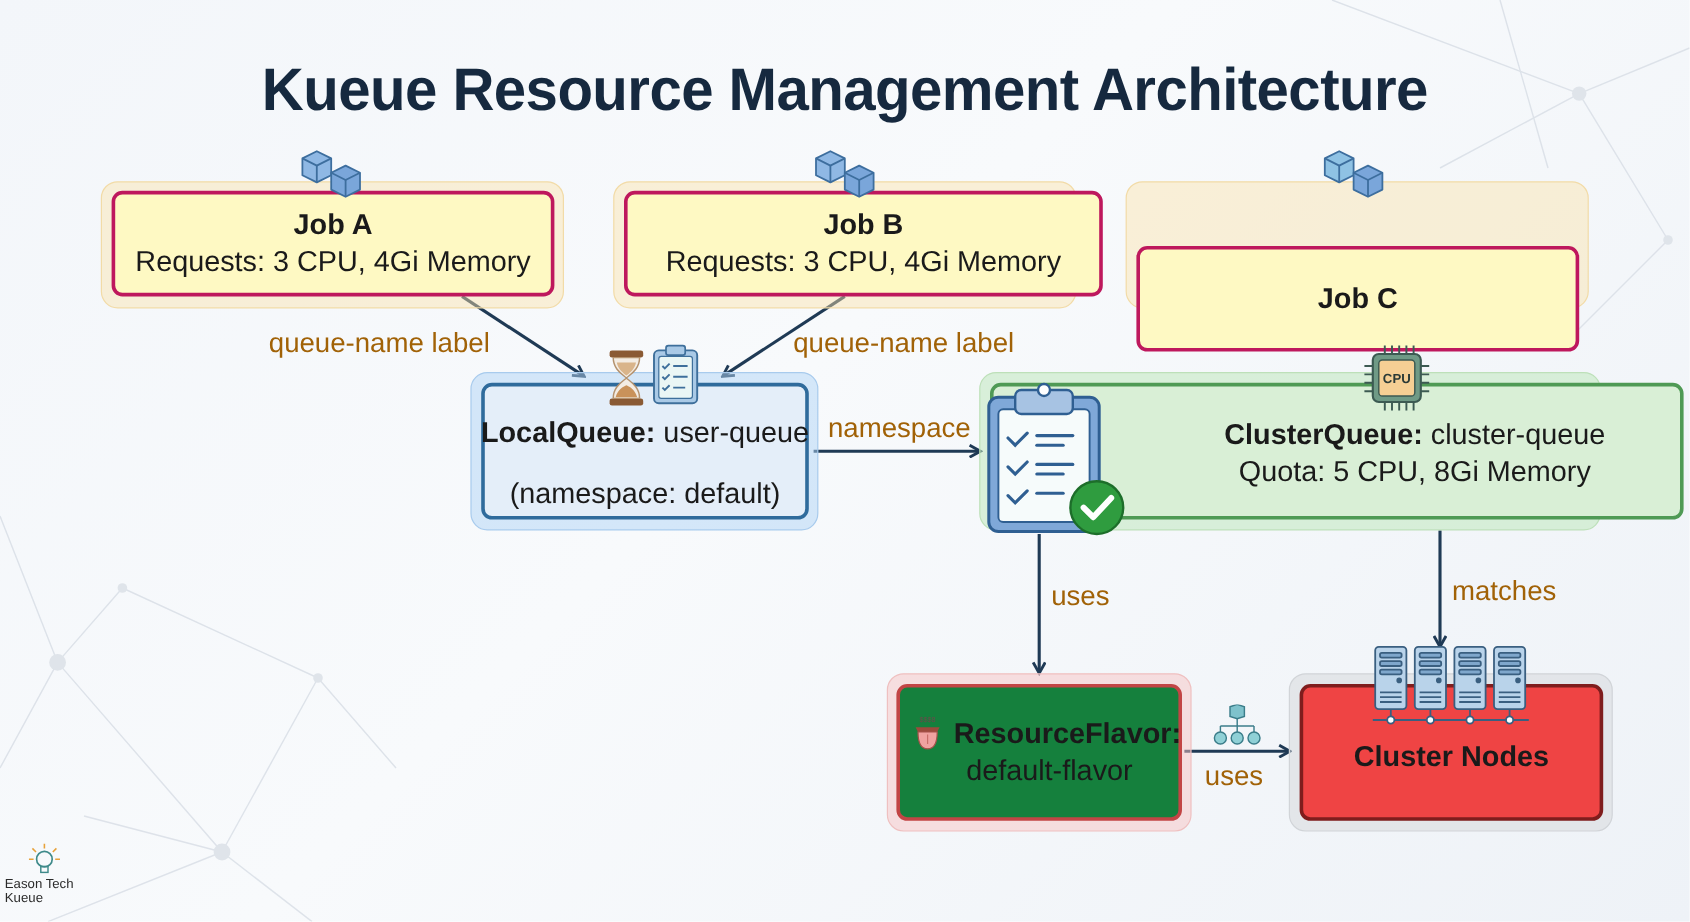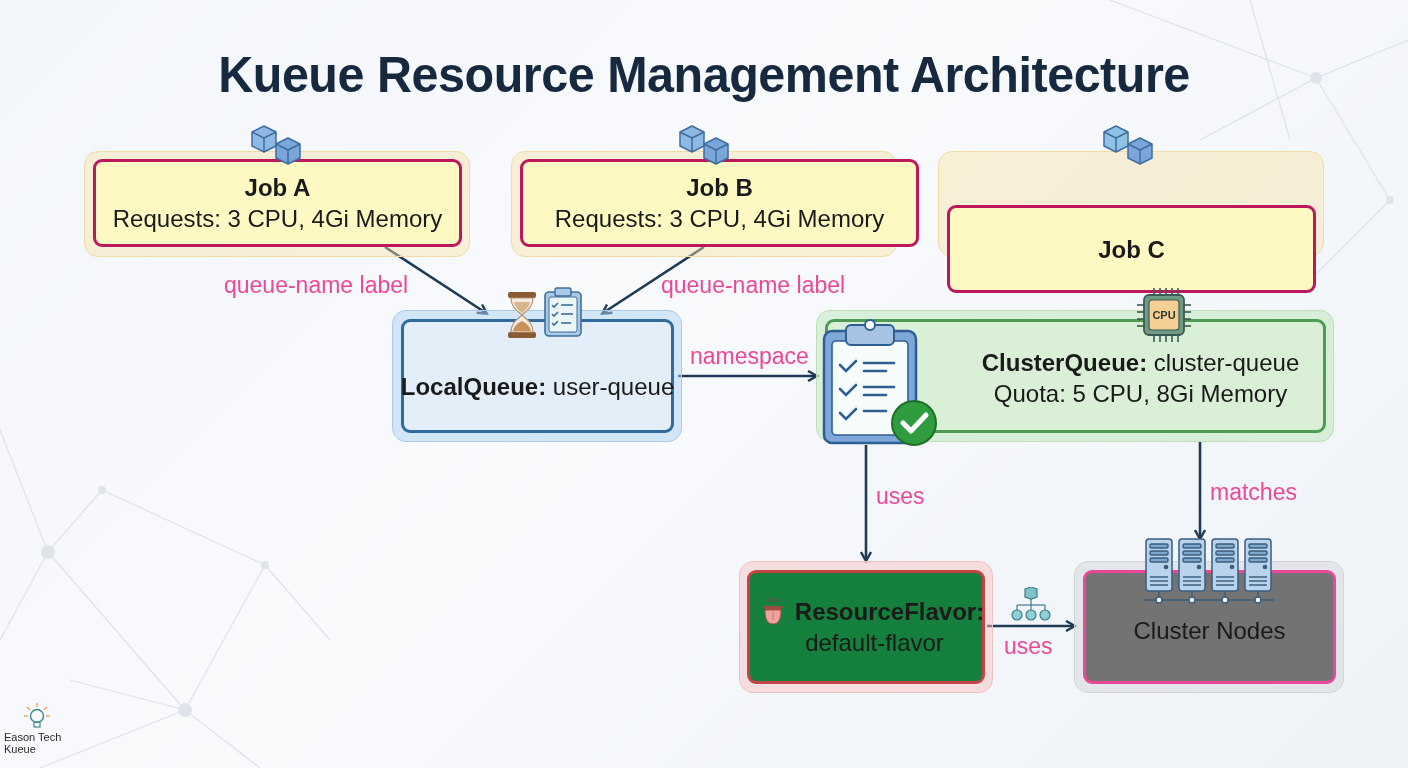--- a/index.html
+++ b/index.html
@@ -23,24 +23,24 @@
   .halo { position:absolute; border-radius:14px; box-sizing:border-box; }
   .job { background:#fef9c3; border:3px solid #be185d; }
   .job-halo { background:rgba(251,226,170,0.45); border:1px solid #f2dba7; }
   .job .name { font-weight:700; }
   .lq { background:#e4eef9; border:3px solid #2f6b9c;gap:20px; }
   .lq-halo { background:rgba(176,212,245,0.5); border:1px solid #a8cbed; }
   .cq { background:#d9efd6; border:3px solid #4f9a55; }
   .cq-halo { background:rgba(192,232,190,0.55); border:1px solid #bde0b9; }
   .rf { background:#15803d; border:3px solid #c24545;padding-left:17px; }
   .rf-halo { background:rgba(248,196,196,0.5); border:1px solid #efc0c0; }
-  .cn { background:#737373; border:3px solid #ec4899; }
+  .cn { background:#ef4444; border:3px solid #7f1d1d;font-weight:bold; }
   .cn-halo { background:rgba(215,217,220,0.55); border:1px solid #d1d4d8; }
   .bold { font-weight:700; }
-  .lbl { position:absolute; font-size:23px; color:#ec4899; white-space:nowrap; }
+  .lbl { position:absolute; font-size:23px; color:#a16207; white-space:nowrap; }
   .arrows { position:absolute; left:0; top:0; width:1408px; height:768px; pointer-events:none; }
   .icon { position:absolute; }
   .brand { position:absolute; left:4px; top:704px; width:66px; text-align:left; font-size:11px; line-height:12px; color:#2b2b2b; }
 </style>
 </head>
 <body>
 
 <svg class="bg-net" viewBox="0 0 1408 768">
   <g stroke="#d7dde5" stroke-width="1.2" fill="none" opacity="0.8">
     <line x1="1110" y1="0" x2="1316" y2="78"></line>
@@ -137,20 +137,21 @@
 <div class="lbl" style="left:224px;top:272px;">queue-name label</div>
 <div class="lbl" style="left:661px;top:272px;">queue-name label</div>
 <div class="lbl" style="left:690px;top:343px;">namespace</div>
 <div class="lbl" style="left:876px;top:483px;">uses</div>
 <div class="lbl" style="left:1210px;top:479px;">matches</div>
 <div class="lbl" style="left:1004px;top:633px;">uses</div>
 
 <div class="halo lq-halo" style="left:392px;top:310px;width:290px;height:132px;"></div>
 <div class="box lq" style="left:401px;top:319px;width:273px;height:114px;padding-top:20px;">
   <div style="white-space:nowrap;"><span class="bold">LocalQueue:</span><span> user-queue</span></div>
+  <div>(namespace: default)</div>
 </div>
 <svg class="icon" style="left:505px;top:290px;" width="34" height="50" viewBox="0 0 34 50">
   <rect x="3" y="2" width="28" height="6" rx="2" fill="#8a5a34"></rect>
   <rect x="3" y="42" width="28" height="6" rx="2" fill="#8a5a34"></rect>
   <path d="M6,8 L28,8 C28,18 20,22 17,25 C20,28 28,32 28,42 L6,42 C6,32 14,28 17,25 C14,22 6,18 6,8 Z" fill="#f3ece3" stroke="#b4926e" stroke-width="1.2"></path>
   <path d="M9,12 L25,12 C24,18 19,21 17,23 C15,21 10,18 9,12 Z" fill="#d9b48a"></path>
   <path d="M8,41 C10,34 15,32 17,31 C19,32 24,34 26,41 Z" fill="#c9925a"></path>
 </svg>
 <svg class="icon" style="left:542px;top:285px;" width="42" height="54" viewBox="0 0 42 54">
   <rect x="3" y="7" width="36" height="44" rx="4" fill="#a9c9e6" stroke="#3e6f9b" stroke-width="1.6"></rect>
@@ -160,21 +161,21 @@
     <path d="M10,20 l2,2 l4,-4"></path>
       <line x1="19" y1="20" x2="31" y2="20"></line>
     <path d="M10,29 l2,2 l4,-4"></path>
       <line x1="19" y1="29" x2="31" y2="29"></line>
     <path d="M10,38 l2,2 l4,-4"></path>
       <line x1="19" y1="38" x2="29" y2="38"></line>
   </g>
 </svg>
 
 <div class="halo cq-halo" style="left:816px;top:310px;width:518px;height:132px;"></div>
-<div class="box cq" style="left:825px;top:319px;width:501px;height:114px;padding-left:130px;padding-top:4px;">
+<div class="box cq" style="left:825px;top:319px;width:578px;height:114px;padding-left:130px;padding-top:4px;">
   <div style="white-space:nowrap;"><span class="bold">ClusterQueue:</span><span> cluster-queue</span></div>
   <div>Quota: 5 CPU, 8Gi Memory</div>
 </div>
 <svg class="icon" style="left:820px;top:317px;" width="120" height="132" viewBox="0 0 120 132">
   <rect x="4" y="14" width="92" height="112" rx="8" fill="#7fa8d8" stroke="#2f5f92" stroke-width="2.5"></rect>
   <rect x="12" y="24" width="76" height="94" rx="4" fill="#f6fbfb" stroke="#2f5f92" stroke-width="1.6"></rect>
   <rect x="26" y="8" width="48" height="20" rx="5" fill="#a7c3e3" stroke="#2f5f92" stroke-width="2"></rect>
   <circle cx="50" cy="8" r="5" fill="#fff" stroke="#2f5f92" stroke-width="2"></circle>
   <g stroke="#2f5f92" stroke-width="2.6" fill="none" stroke-linecap="round">
     <path d="M20,48 l6,6 l10,-10"></path>

